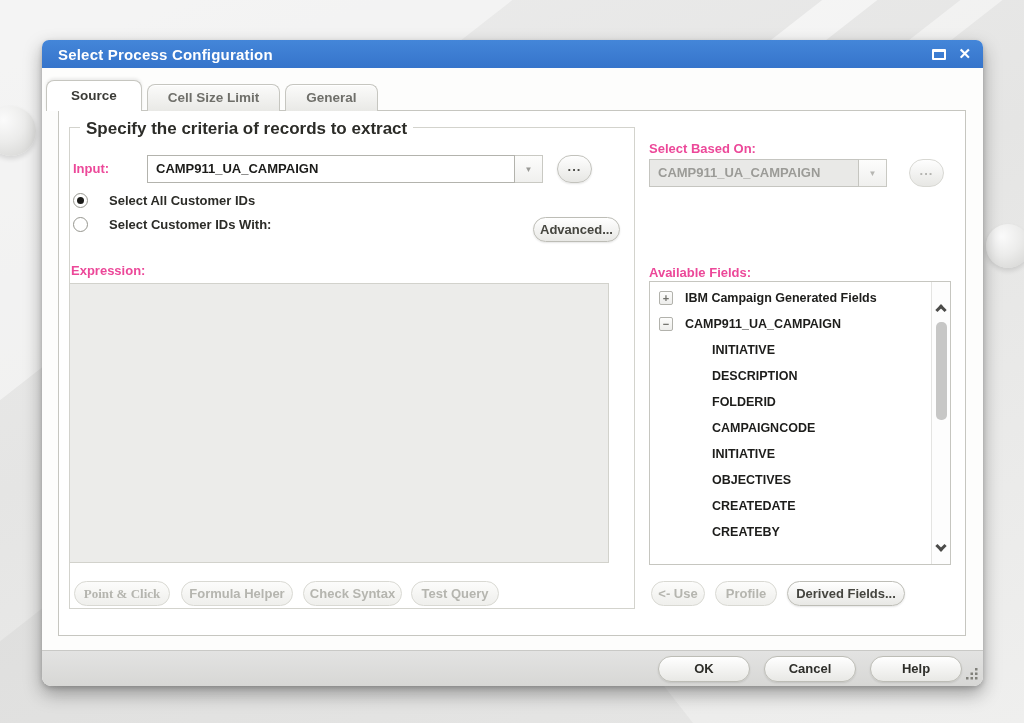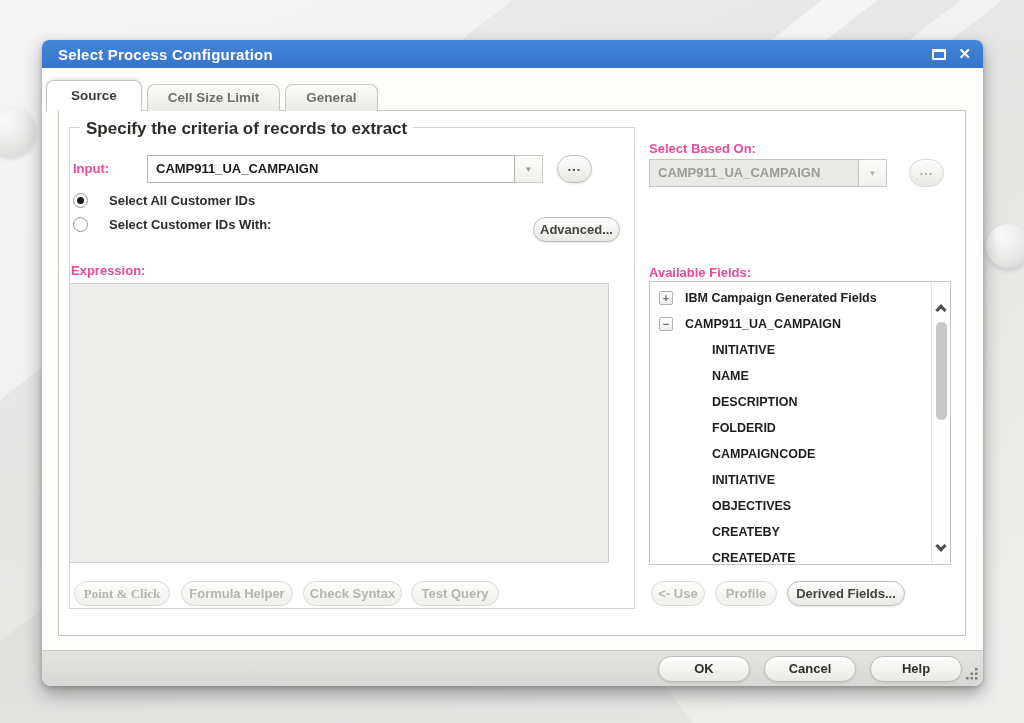--- a/index.html
+++ b/index.html
@@ -199,42 +199,39 @@
           <span>IBM Campaign Generated Fields</span>
         </div>
         <div class="tree-row lvl0">
           <span class="expander">−</span>
           <span>CAMP911_UA_CAMPAIGN</span>
         </div>
         <div class="tree-row lvl1">
             <span>INITIATIVE</span>
           </div>
         <div class="tree-row lvl1">
-            <span>NAME</span>
-          </div>
-        <div class="tree-row lvl1">
             <span>DESCRIPTION</span>
           </div>
         <div class="tree-row lvl1">
             <span>FOLDERID</span>
           </div>
         <div class="tree-row lvl1">
             <span>CAMPAIGNCODE</span>
           </div>
         <div class="tree-row lvl1">
             <span>INITIATIVE</span>
           </div>
         <div class="tree-row lvl1">
             <span>OBJECTIVES</span>
           </div>
         <div class="tree-row lvl1">
+            <span>CREATEDATE</span>
+          </div>
+        <div class="tree-row lvl1">
             <span>CREATEBY</span>
-          </div>
-        <div class="tree-row lvl1">
-            <span>CREATEDATE</span>
           </div>
       </div>
       <div class="scrollbar">
         <span class="chev up"></span>
         <span class="thumb"></span>
         <span class="chev down"></span>
       </div>
     </div>
 
     <div class="btn disabled" style="left:592px; top:470px; width:54px;">&lt;- Use</div>

